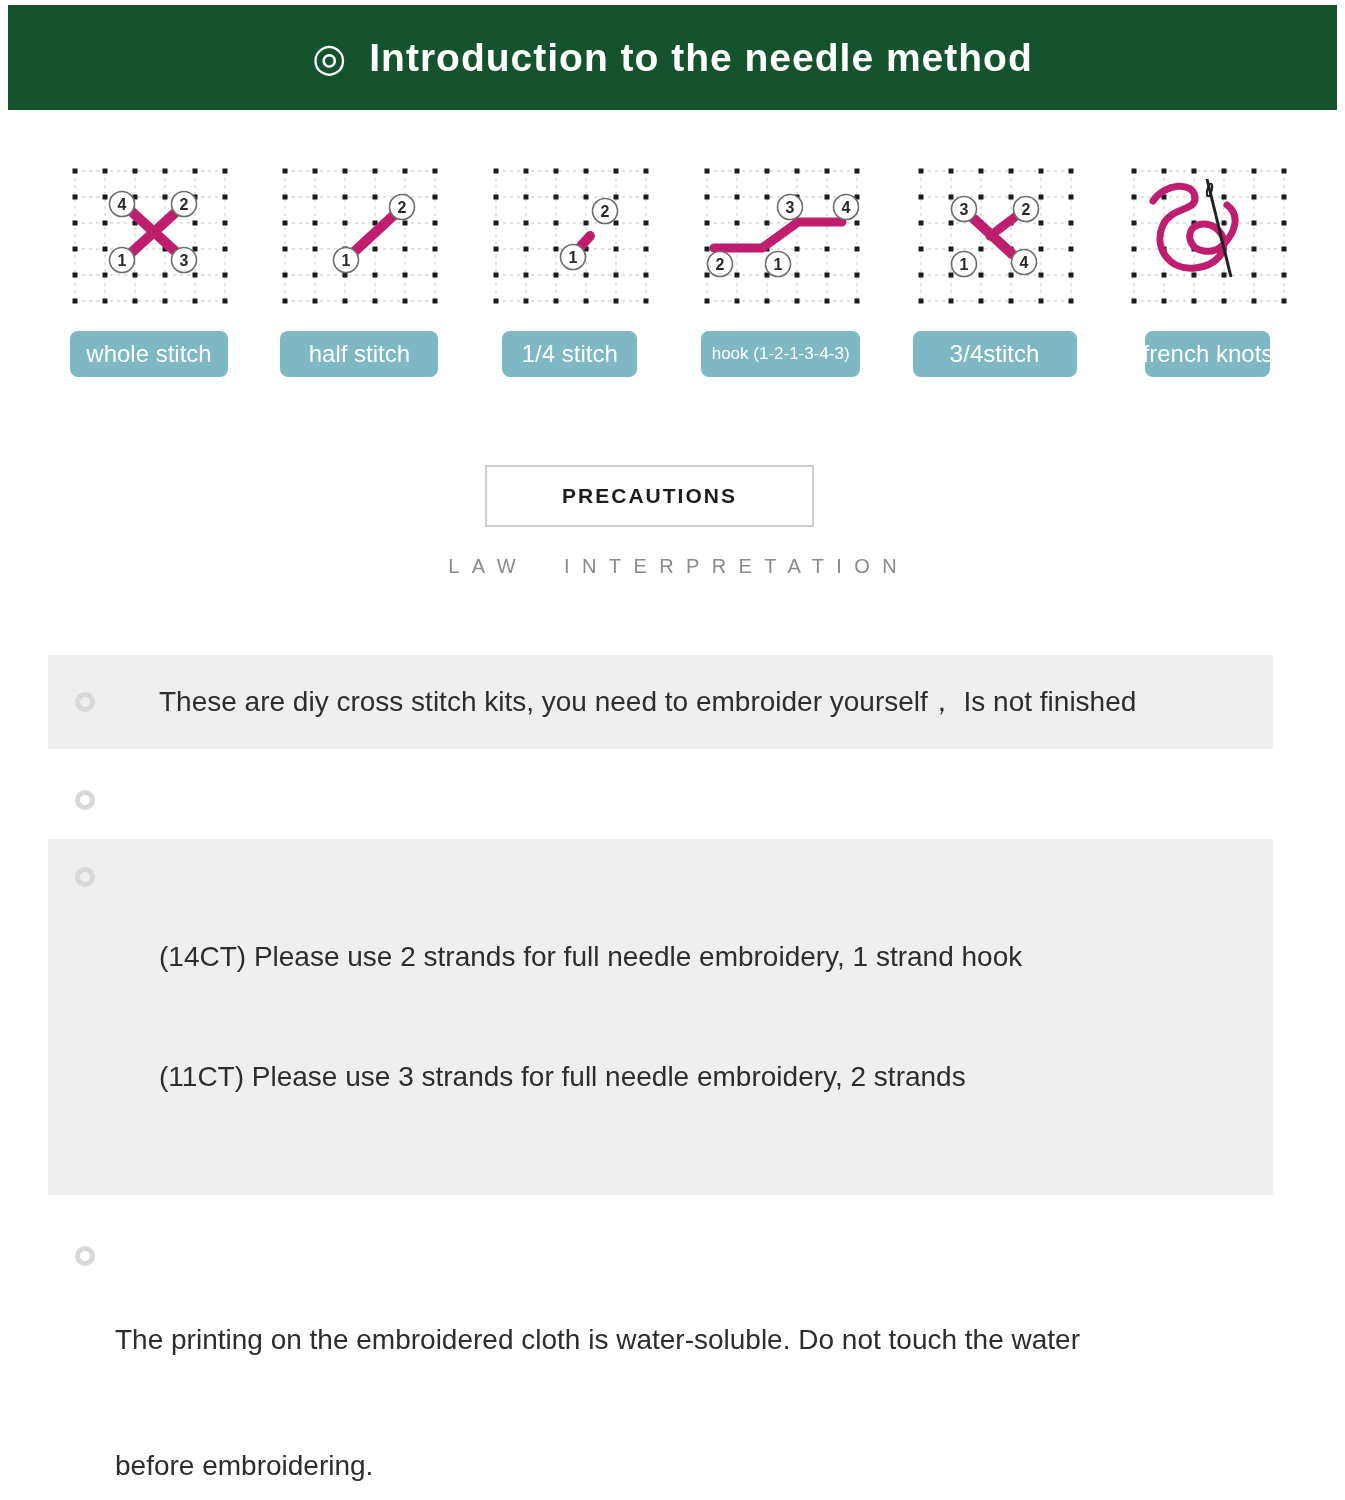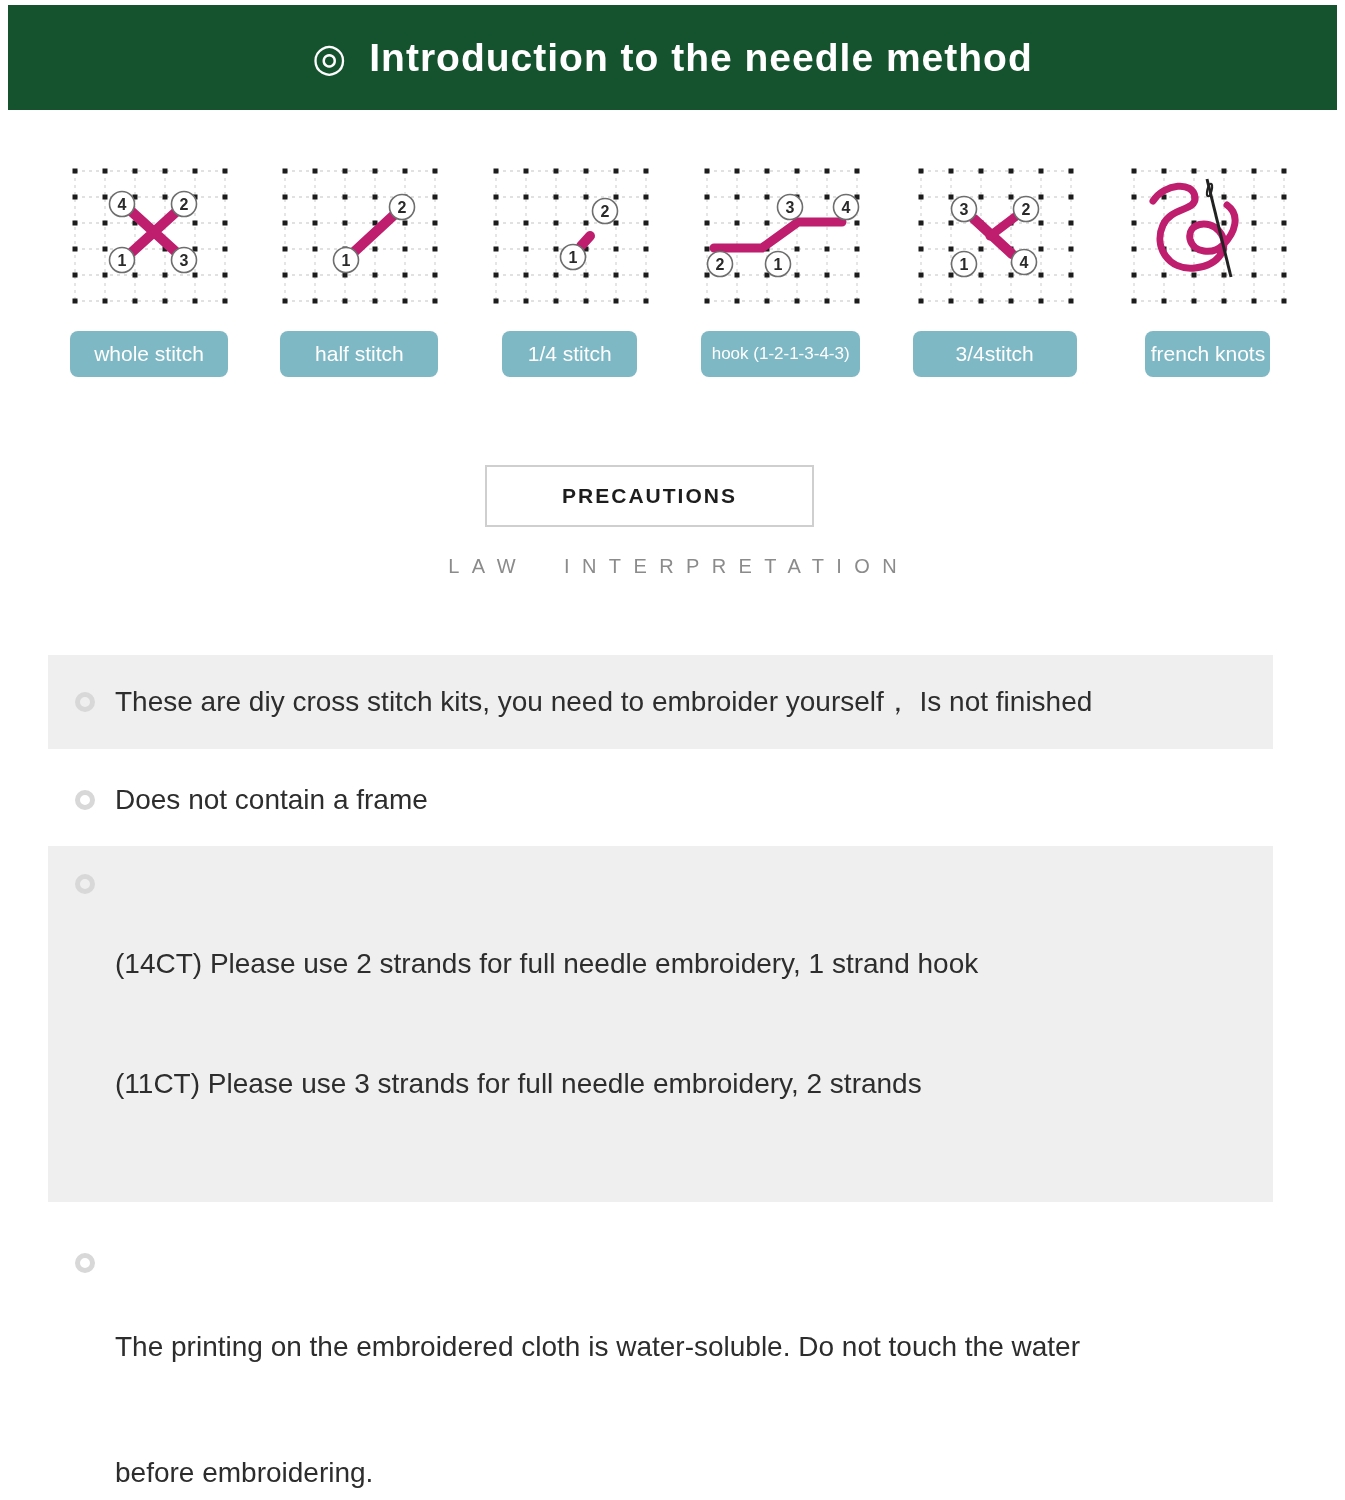--- a/index.html
+++ b/index.html
@@ -19,37 +19,37 @@
   .panel{display:flex;flex-direction:column;align-items:center;}
   .panel svg{display:block;}
   .gl{stroke:#d8d8d8;stroke-width:1.3;stroke-dasharray:3 4;fill:none;}
   .gd{fill:#1c1c1c;}
   .st{stroke:#bf1d6e;fill:none;stroke-linecap:round;}
   .np circle{fill:#ffffff;stroke:#6e6e6e;stroke-width:1.6;}
   .np text{font-size:16px;font-weight:600;fill:#2a2a2a;text-anchor:middle;font-family:"Liberation Sans",sans-serif;}
   .needle{stroke:#222222;fill:none;}
   .label{
     margin-top:20px;height:46px;border-radius:8px;background:#7db8c4;color:#ffffff;
-    display:flex;align-items:center;justify-content:center;font-size:21px;white-space:nowrap;
+    display:flex;align-items:center;justify-content:center;font-size:24px;white-space:nowrap;
   }
   
   .precautions-box{
     width:325px;height:58px;border:2px solid #cfcfcf;background:#ffffff;
     position:relative;left:-23px;margin:88px auto 0 auto;
     display:flex;align-items:center;justify-content:center;
     font-size:21px;font-weight:700;letter-spacing:2px;color:#1d1d1d;
   }
   .law{
     margin-top:26px;text-align:center;color:#8b8b8b;font-size:20px;
     letter-spacing:0.62em;word-spacing:0.9em;line-height:26px;padding-left:0.62em;
   }
   
   .items{margin-top:76px;}
   .item{margin:0 72px 0 48px;padding-left:27px;display:flex;align-items:flex-start;}
-  .item.striped{background:#efefef;}
+  .item.striped{background:#efefef;gap:44px;}
   .bullet{
     flex:0 0 auto;width:10px;height:10px;border:5px solid #d8d8d8;border-radius:50%;
     margin-right:20px;background:transparent;
   }
   .txt{color:#2d2d2d;font-size:28px;white-space:pre-wrap;}
   .txt div{white-space:pre-wrap;}
   #item1{padding-top:30px;padding-bottom:30px;}
   #item1 .txt{line-height:34px;} #item1 .bullet{margin-top:7px;}
   #item2{margin-top:34px;}
   #item2 .txt{line-height:34px;} #item2 .bullet{margin-top:7px;}
@@ -483,21 +483,20 @@
 
 <div class="items">
 
   <div class="item striped" id="item1">
     <span class="bullet"></span>
     <div class="txt"><div>These are diy cross stitch kits, you need to embroider yourself， Is not finished</div></div>
   </div>
 
   <div class="item" id="item2">
     <span class="bullet"></span>
-    <div class="txt"><div>Does not contain a frame</div></div>
   </div>
 
   <div class="item striped" id="item3">
     <span class="bullet"></span>
     <div class="txt">
       <div>(14CT) Please use 2 strands for full needle embroidery, 1 strand hook</div>
       <div>(11CT) Please use 3 strands for full needle embroidery, 2 strands</div>
     </div>
   </div>
 

